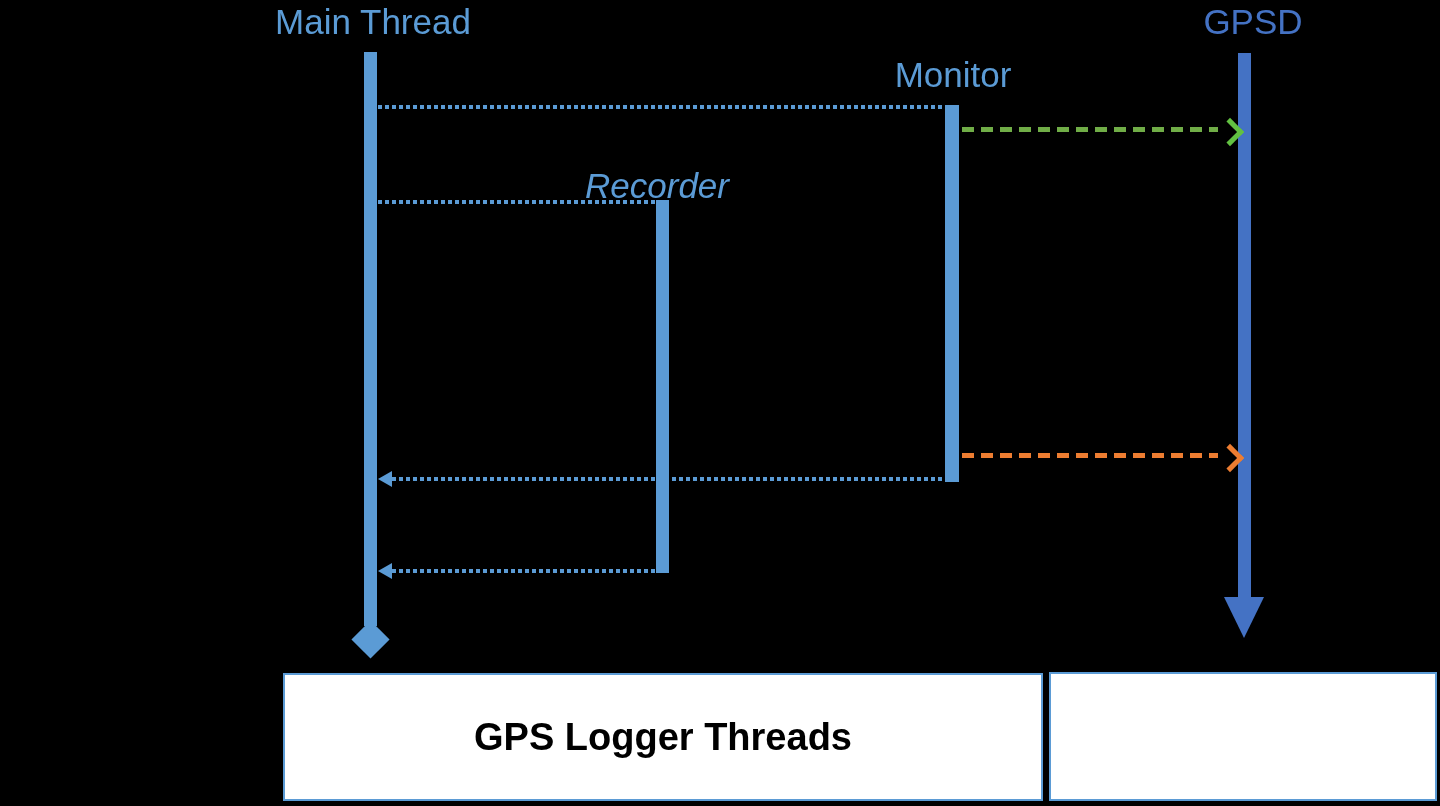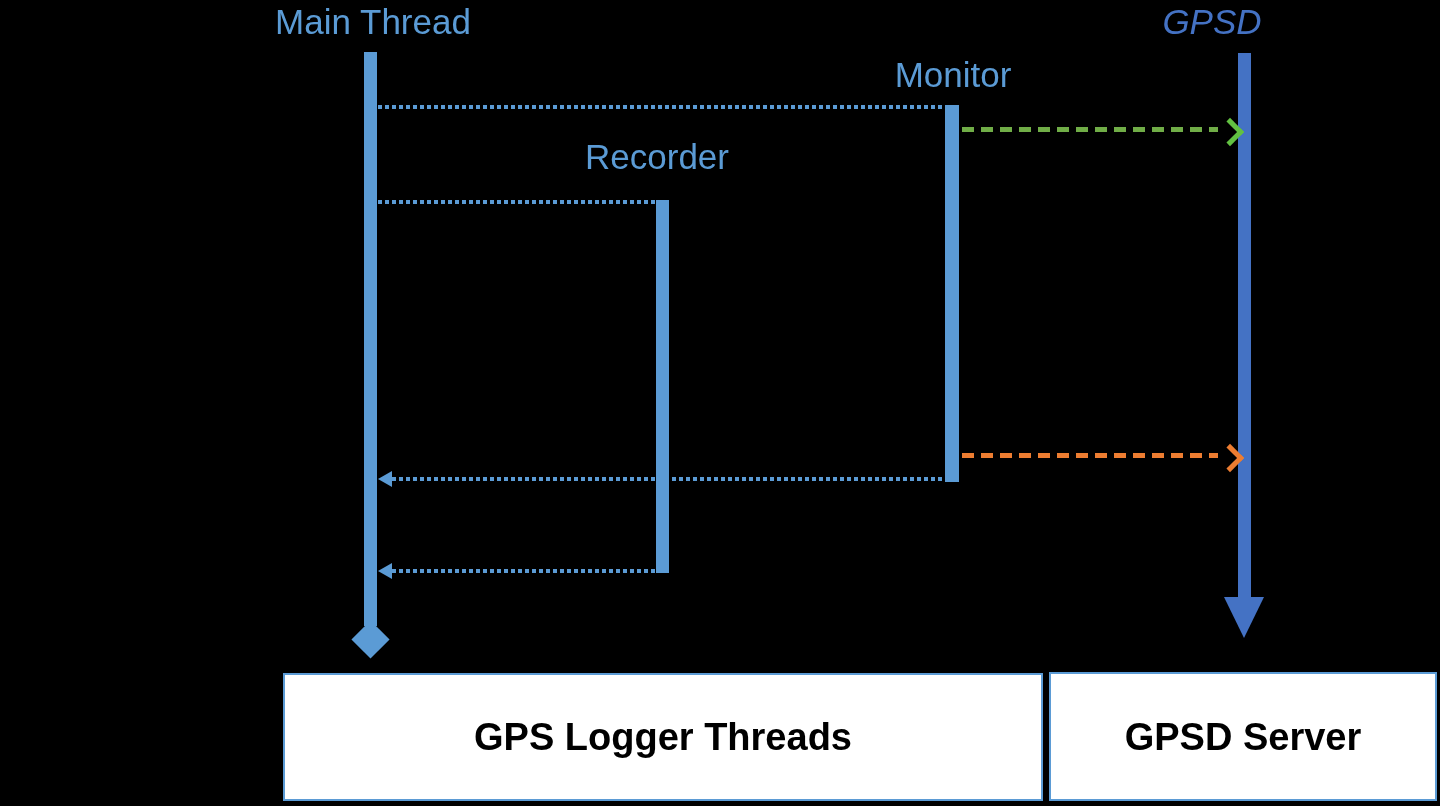--- a/index.html
+++ b/index.html
@@ -102,23 +102,23 @@
     text-align: center;
   }
   .gbox .bold { font-weight: bold; }
 </style>
 </head>
 <body>
 
 <div class="canvas">
 
   <div class="ll-label" style="left:373px; top:0px;">Main Thread</div>
-  <div class="ll-label" style="left:657px; top:135px;">Recorder</div>
+  <div class="ll-label" style="left:657px; top:164px;font-style:italic;">Recorder</div>
   <div class="ll-label" style="left:953px; top:53px;text-align:right;">Monitor</div>
-  <div class="ll-label dark" style="left:1212px; top:0px;font-style:italic;">GPSD</div>
+  <div class="ll-label dark" style="left:1253px; top:0px;">GPSD</div>
 
   <div class="bar" style="left:364px; top:52px; width:13px; height:574px;"></div>
   <div class="diamond" style="left:357px; top:626px;"></div>
 
   <div class="bar" style="left:656px; top:200px; width:13px; height:373px;"></div>
 
   <div class="bar" style="left:945px; top:105px; width:14px; height:377px;"></div>
 
   <div class="bar dark" style="left:1238px; top:53px; width:13px; height:545px;"></div>
   <div class="gpsd-arrowhead" style="left:1224px; top:597px;"></div>
@@ -137,16 +137,15 @@
   <div class="tri-left" style="left:378px; top:471px;"></div>
 
   <div class="dotted-line" style="left:392px; top:569px; width:264px;"></div>
   <div class="tri-left" style="left:378px; top:563px;"></div>
 
   <div class="gbox" style="left:283px; top:673px; width:760px; height:128px;">
     <div class="bold">GPS Logger Threads</div>
   </div>
 
   <div class="gbox" style="left:1049px; top:672px; width:388px; height:129px;">
-    <div class="bold">GPSD Server</div>
   </div>
 
 </div>
 
 </body></html>

